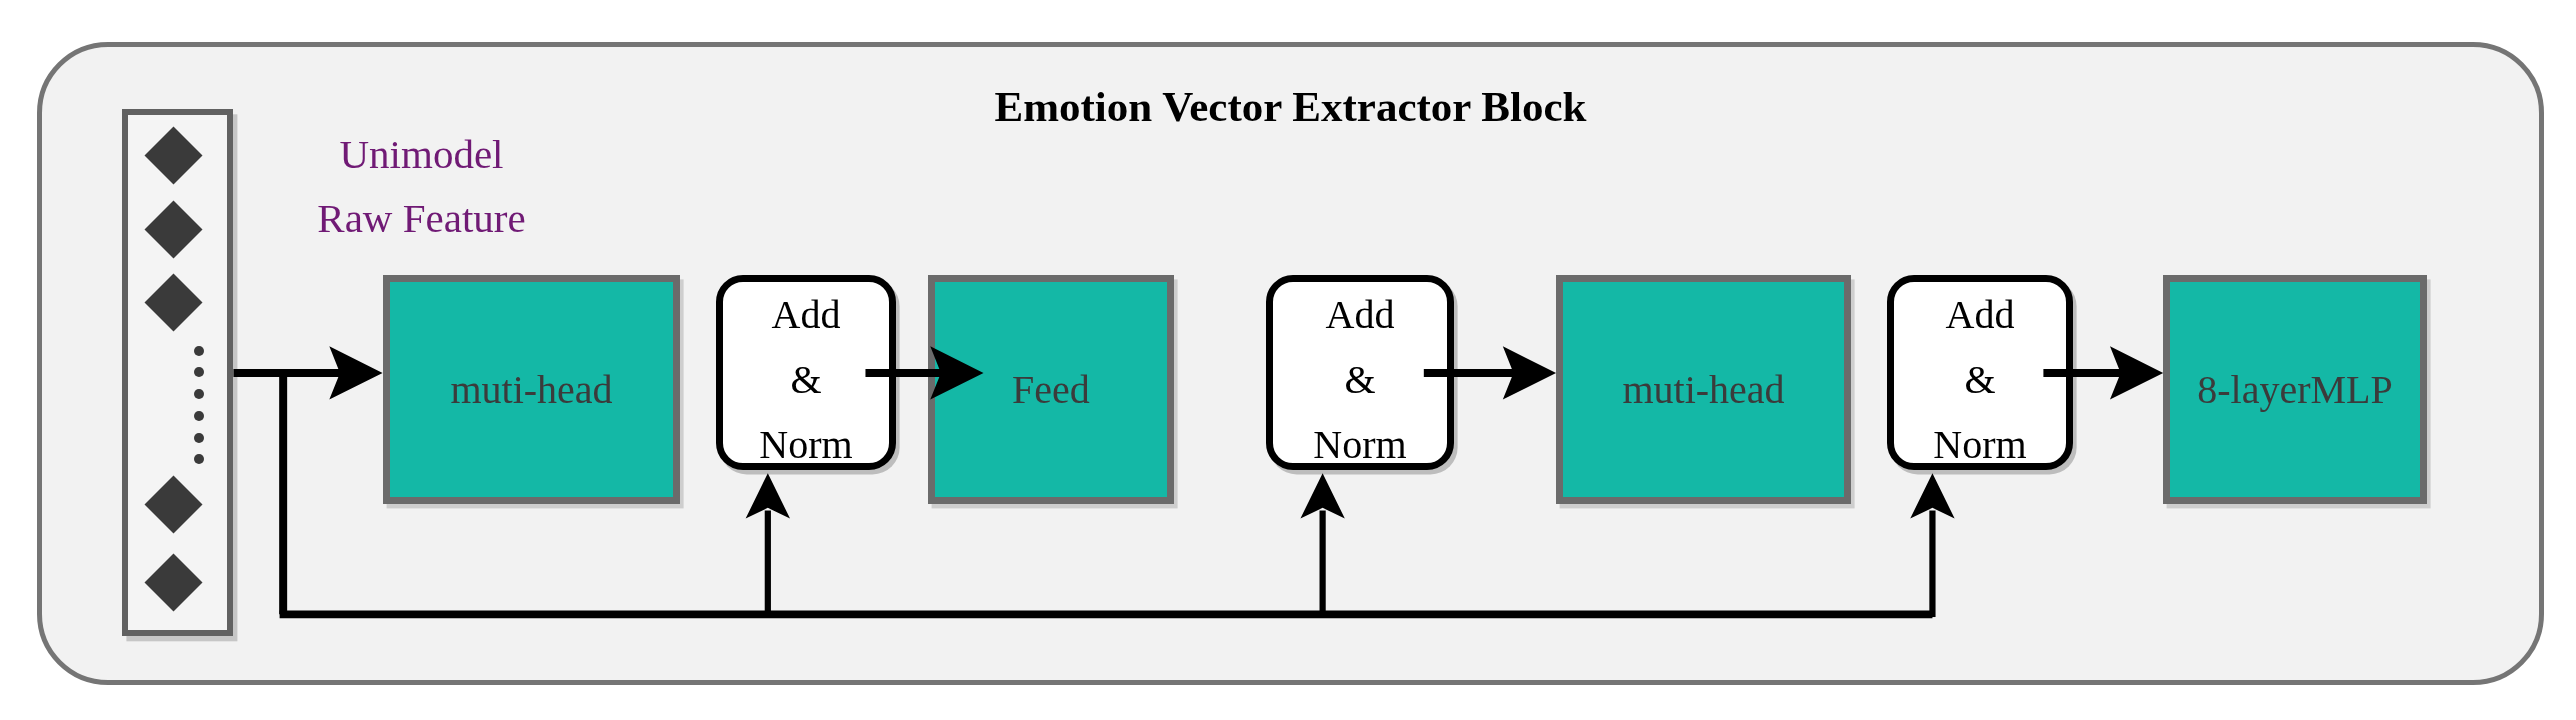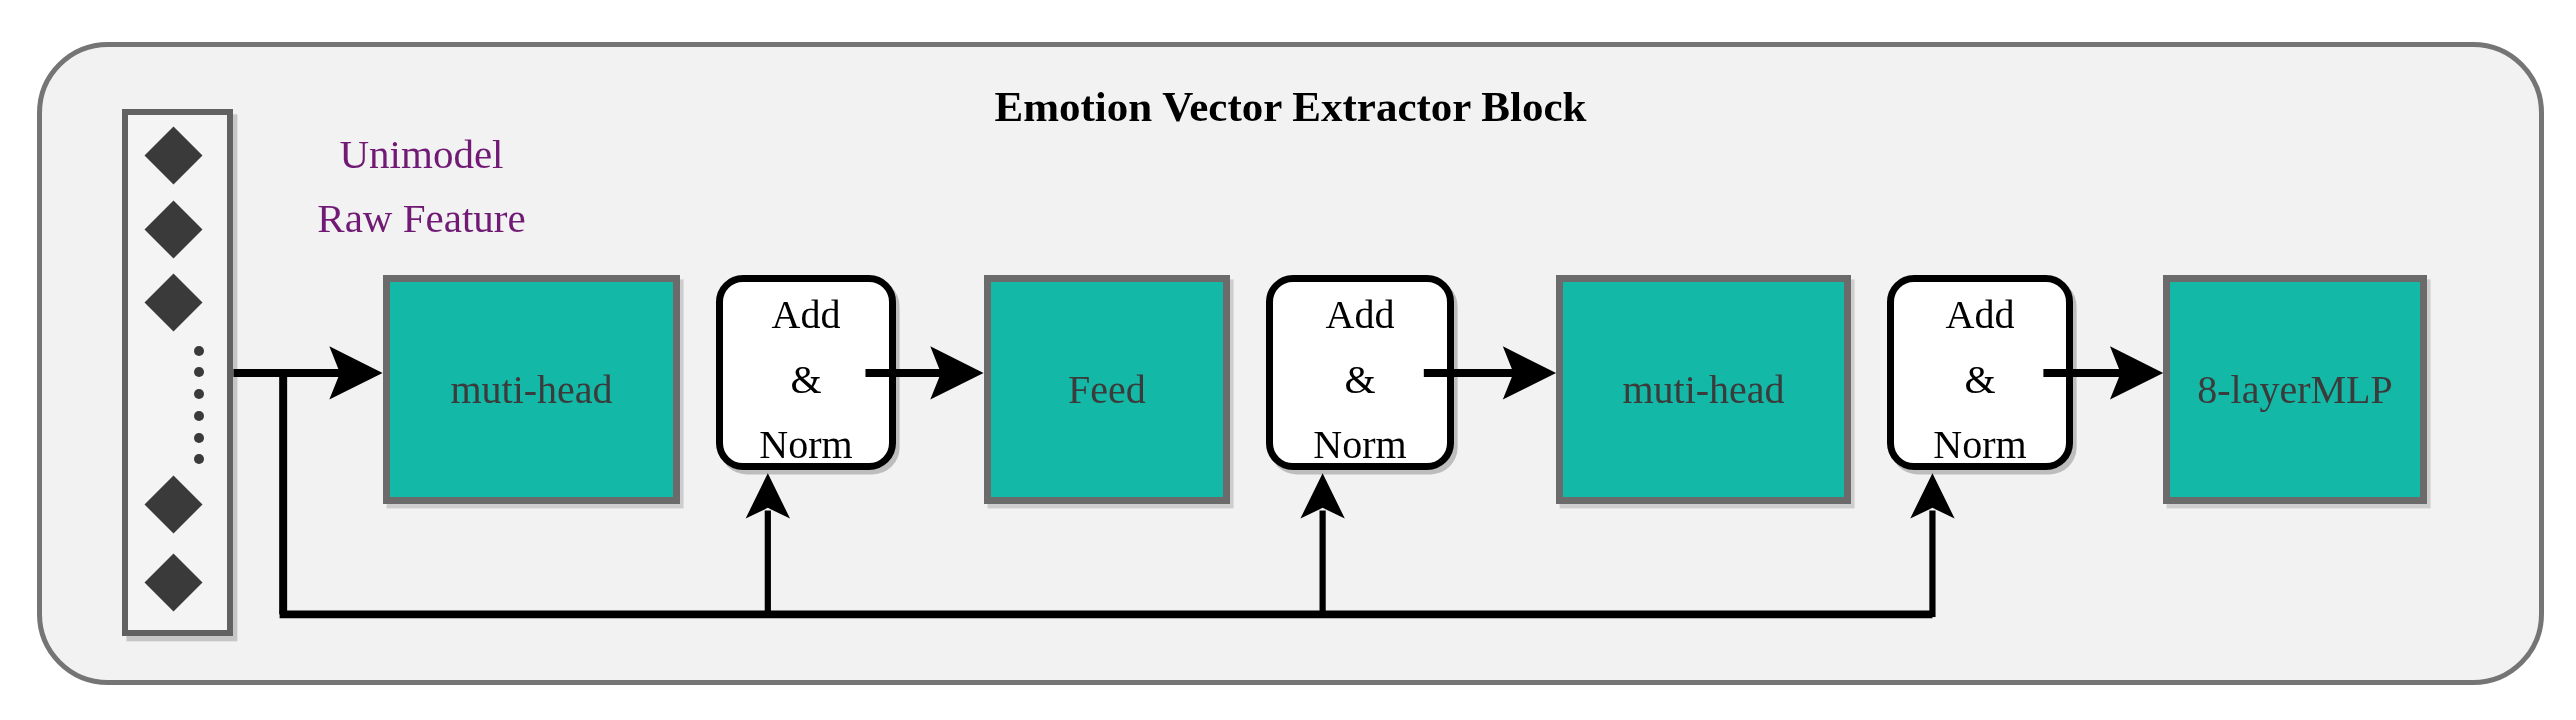--- a/index.html
+++ b/index.html
@@ -89,21 +89,21 @@
     display: flex;
     flex-direction: column;
     justify-content: flex-start;
     align-items: center;
     text-align: center;
     box-shadow: 3.6px 4.4px 0 rgba(0,0,0,0.22);
     margin-left: 32px;
   }
   .mha1 { left: 383px;  width: 297px; }
   .an1  { left: 684px;  width: 180px; }
-  .ff   { left: 984px; width: 246px; }
+  .ff   { left: 928px; width: 246px; }
   .an2  { left: 1234px; width: 188px; }
   .mha2 { left: 1556px; width: 295px; }
   .an3  { left: 1855px; width: 186px; }
   .mlp  { left: 2163px; width: 264px; }
   svg.arrows {
     position: absolute;
     left: 0; top: 0;
     width: 2576px; height: 721px;
     pointer-events: none;
   }

